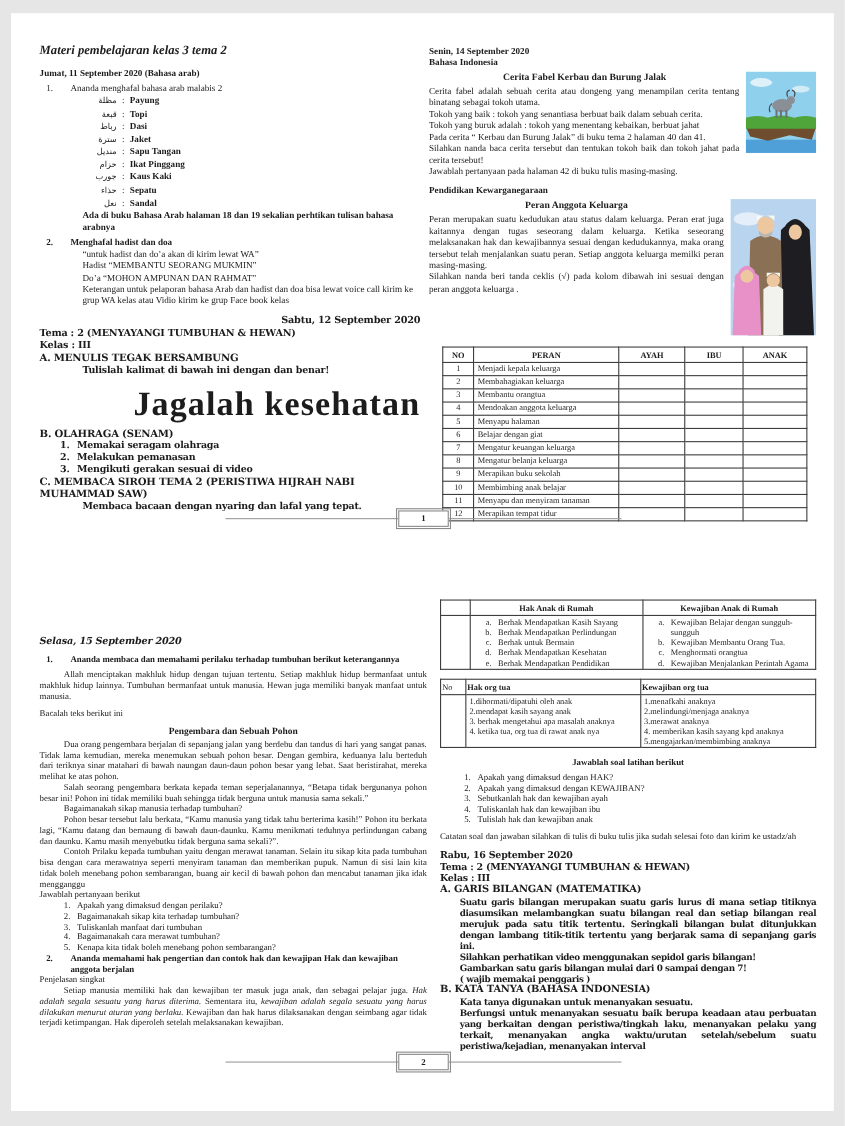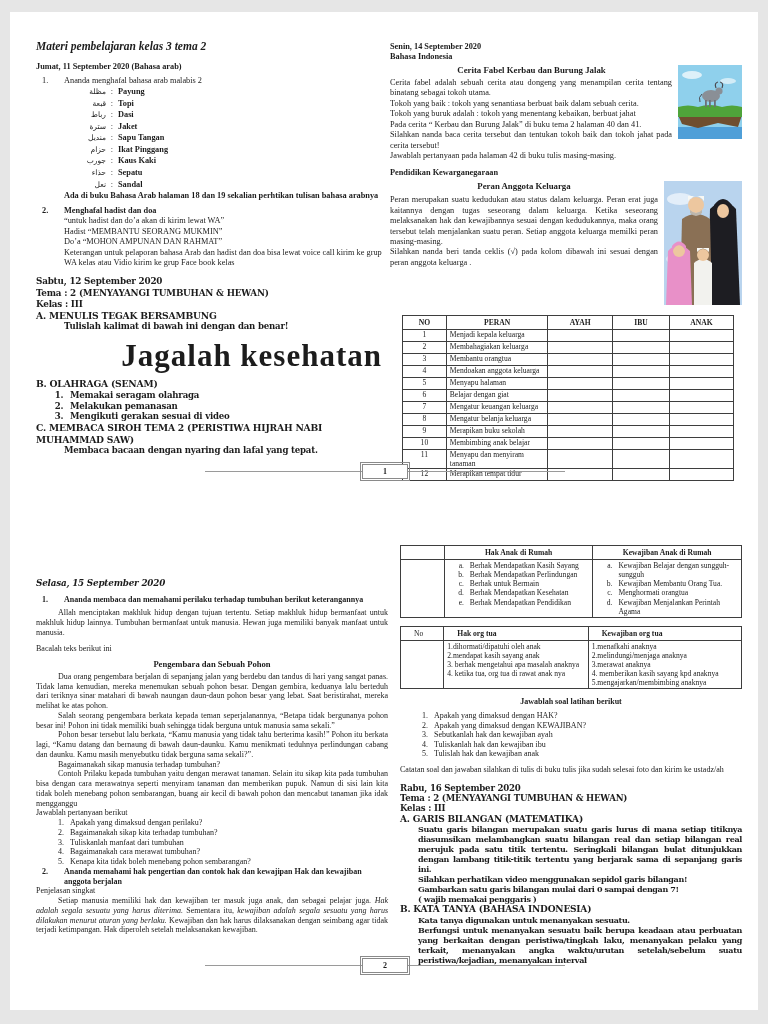--- a/index.html
+++ b/index.html
@@ -16,27 +16,27 @@
   .script{font-weight:bold;font-family:"DejaVu Serif",serif;letter-spacing:-0.2px;}
   .bigword{font-size:31px;font-weight:bold;text-align:right;margin:4px 0 3px 0;letter-spacing:1px;}
   .numrow{display:flex;}
   .numrow .no{width:22px;flex:none;padding-left:6px;}
   .numrow .txt{flex:1;}
   .vlist{margin-left:30px;}
   .vrow{display:flex;height:11.6px;align-items:baseline;}
   .vrow .ar{width:40px;text-align:right;font-family:"DejaVu Sans",sans-serif;font-size:7.5px;}
   .vrow .cl{width:12px;text-align:center;}
   .vrow .lt{font-weight:bold;}
-  .sub{margin-left:28px;}
+  .sub{margin-left:39px;}
   ol{margin:0;padding-left:30px;}
   ol li{padding-left:4px;}
   ol.alpha{list-style-type:lower-alpha;}
   table{border-collapse:collapse;font-size:7.6px;line-height:1.2;}
   td,th{border:1px solid #3e3e3e;padding:0 3px;vertical-align:top;}
-  th{font-weight:bold;text-align:center;padding:2px 13px;}
+  th{font-weight:bold;text-align:center;padding:2px 1px;}
   .peran-table td{height:11px;}
   .peran-table .cno{text-align:center;width:26px;}
   .peran-table .cperan{width:150px;}
   .peran-table .cayah{width:66px;}
   .peran-table .cibu{width:58px;}
   .peran-table .canak{width:62px;}
   .ht td{padding:1px 3px;}
   .float-img{float:right;margin:0 0 4px 6px;border:0;}
   .pfoot{position:absolute;height:16px;}
   .pfoot .rule{position:absolute;top:7px;left:0;right:0;border-top:1px solid #9a9a9a;}
@@ -127,21 +127,21 @@
 
         <div>“untuk hadist dan do’a akan di kirim lewat WA”</div>
 
         <div>Hadist “MEMBANTU SEORANG MUKMIN”</div>
 
         <div>Do’a “MOHON AMPUNAN DAN RAHMAT”</div>
 
         <div>Keterangan untuk pelaporan bahasa Arab dan hadist dan doa bisa lewat voice call kirim ke grup WA kelas atau Vidio kirim ke grup Face book kelas</div>
       </div>
     <div class="gap8"></div>
-    <div class="script" style="font-size:8.8px;">Sabtu, 12 September 2020</div>
+    <div class="script" style="font-size:8.8px;text-align:right;">Sabtu, 12 September 2020</div>
     <div class="script" style="font-size:8.8px;">Tema   : 2 (MENYAYANGI TUMBUHAN &amp; HEWAN)</div>
     <div class="script" style="font-size:8.8px;">Kelas   : III</div>
     <div class="script" style="font-size:9.2px;">A.  MENULIS TEGAK BERSAMBUNG</div>
     <div class="script sub" style="font-size:8.6px;">Tulislah kalimat di bawah ini dengan dan benar!</div>
     <div class="bigword">Jagalah kesehatan</div>
     <div class="script" style="font-size:9.2px;">B.  OLAHRAGA (SENAM)</div>
     <ol class="script" style="font-size:8.6px;">
 
     <li>Memakai seragam olahraga</li>
         <li>Melakukan pemanasan</li>
@@ -347,22 +347,22 @@
       </div>
     <div class="gap6"></div>
     <div>Bacalah teks berikut ini</div>
     <div class="gap6"></div>
     <div class="center b" style="font-size:8.6px;">Pengembara dan Sebuah Pohon</div>
     <div class="gap2"></div>
     <div class="just story">
 
     <p>Dua orang pengembara berjalan di sepanjang jalan yang berdebu dan tandus di hari yang sangat panas. Tidak lama kemudian, mereka menemukan sebuah pohon besar. Dengan gembira, keduanya lalu berteduh dari teriknya sinar matahari di bawah naungan daun-daun pohon besar yang lebat. Saat beristirahat, mereka melihat ke atas pohon.</p>
         <p>Salah seorang pengembara berkata kepada teman seperjalanannya, “Betapa tidak bergunanya pohon besar ini! Pohon ini tidak memiliki buah sehingga tidak berguna untuk manusia sama sekali.”</p>
+        <p>Bagaimanakah sikap manusia terhadap tumbuhan?</p>
         <p>Pohon besar tersebut lalu berkata, “Kamu manusia yang tidak tahu berterima kasih!” Pohon itu berkata lagi, “Kamu datang dan bernaung di bawah daun-daunku. Kamu menikmati teduhnya perlindungan cabang dan daunku. Kamu masih menyebutku tidak berguna sama sekali?”.</p>
-        <p>Bagaimanakah sikap manusia terhadap tumbuhan?</p>
         <p>Contoh Prilaku  kepada tumbuhan yaitu dengan merawat tanaman. Selain itu sikap kita pada tumbuhan bisa dengan cara merawatnya seperti menyiram tanaman dan memberikan pupuk. Namun di sisi lain kita tidak boleh menebang pohon sembarangan, buang air kecil di bawah pohon dan mencabut tanaman jika idak mengganggu</p>
       </div>
     <div>Jawablah pertanyaan berikut</div>
     <ol>
 
     <li>Apakah yang dimaksud dengan perilaku?</li>
         <li>Bagaimanakah sikap kita terhadap tumbuhan?</li>
         <li>Tuliskanlah manfaat dari tumbuhan</li>
         <li>Bagaimanakah cara merawat tumbuhan?</li>
         <li>Kenapa kita tidak boleh menebang pohon sembarangan?</li>

